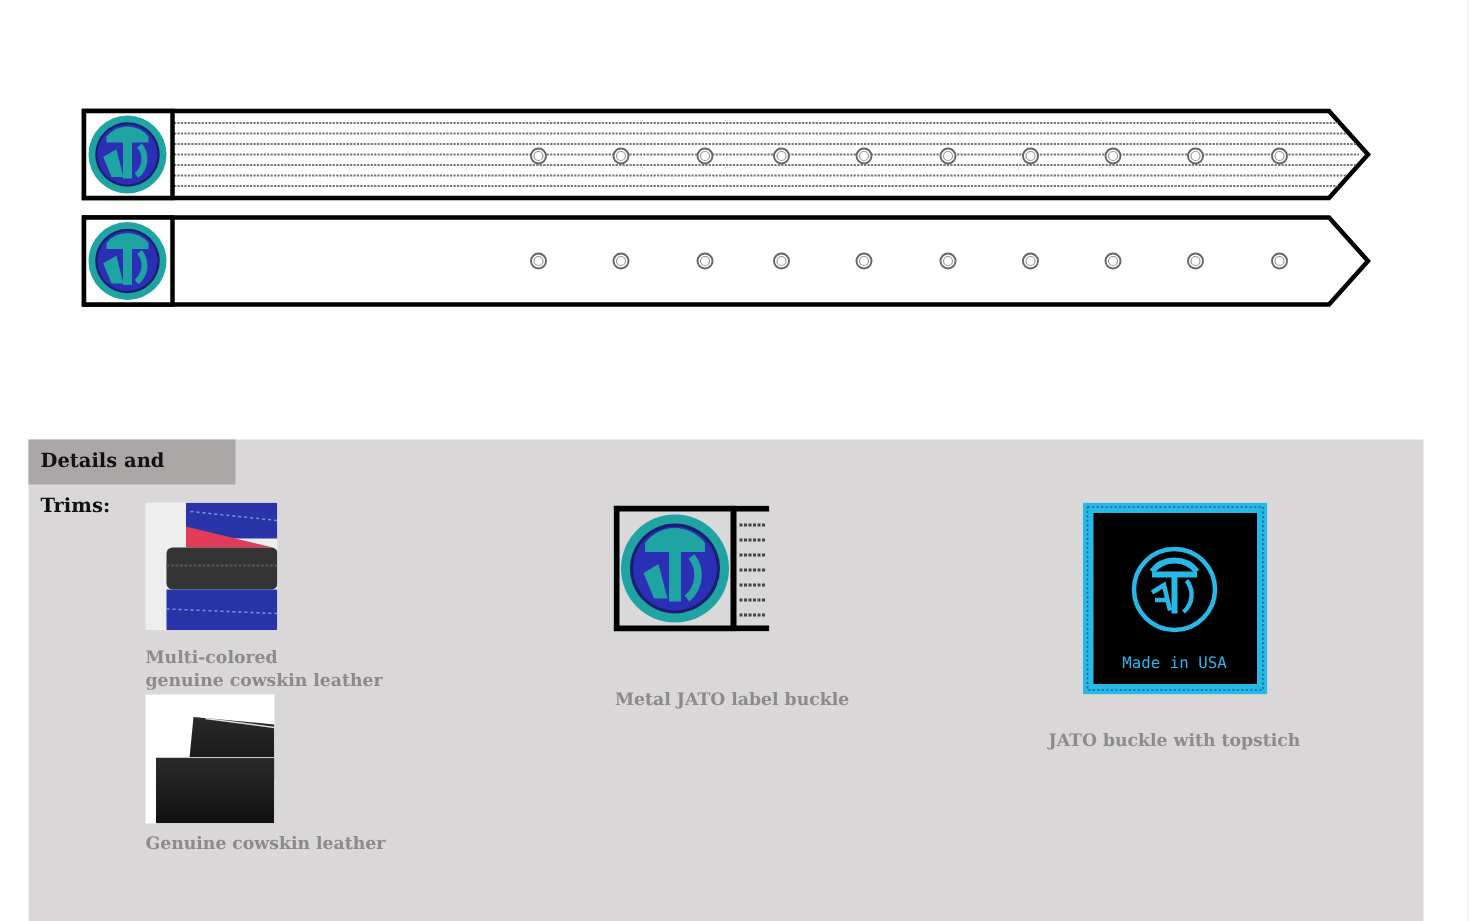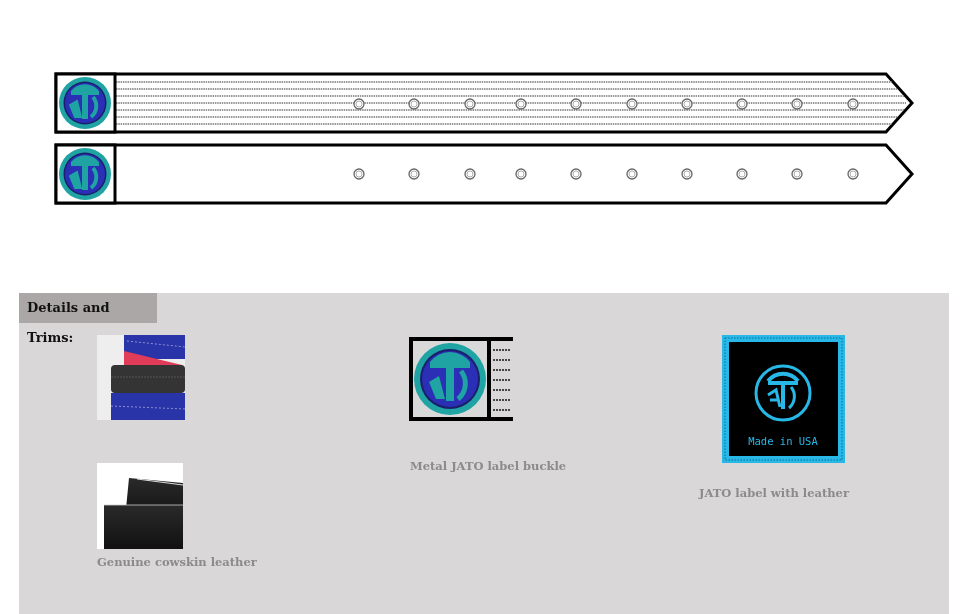--- a/index.html
+++ b/index.html
@@ -121,20 +121,24 @@
     <svg width="88" height="85" viewBox="0 0 88 85">
       <rect x="27" y="0" width="61" height="24" fill="#2934a8"></rect>
       <line x1="30" y1="6" x2="88" y2="12" stroke="#8b8fd0" stroke-width="1" stroke-dasharray="2,2"></line>
       <polygon points="27,16 60,24 85,30 27,30" fill="#e03c5a"></polygon>
       <rect x="14" y="30" width="74" height="28" rx="4" fill="#343434"></rect>
       <line x1="14" y1="42" x2="88" y2="42" stroke="#555" stroke-width="1.2" stroke-dasharray="2,1"></line>
       <rect x="14" y="58" width="74" height="27" fill="#2934a8"></rect>
       <line x1="14" y1="71" x2="88" y2="74" stroke="#8b8fd0" stroke-width="1" stroke-dasharray="2,2"></line>
     </svg>
   </div>
+  <div class="caption" style="left:78px; top:138px;">
+    <div>Multi-colored</div>
+    <div>genuine cowskin leather</div>
+  </div>
 
   <div class="photo" style="left:78px; top:170px; width:86px; height:86px; background:#ffffff;">
     <svg width="86" height="86" viewBox="0 0 86 86">
       <defs>
         <linearGradient id="lg1" x1="0" y1="0" x2="0" y2="1">
           <stop offset="0" stop-color="#2a2a2a"></stop>
             <stop offset="1" stop-color="#111"></stop>
         </linearGradient>
       </defs>
       <polygon points="32,15 86,20 86,56 28,56" fill="url(#lg1)"></polygon>
@@ -179,14 +183,14 @@
       <g transform="translate(61,58)" fill="none" stroke="#27b8e8">
         <circle r="27" stroke-width="3"></circle>
         <path d="M-15,-12 A19,19 0 0 1 15,-12" stroke-width="4"></path>
         <path d="M-15,-10 L15,-10 M0,-10 L0,16" stroke-width="4"></path>
         <path d="M-15,2 L-7,-3 L-3,14 M-13,7 L-5,7" stroke-width="3"></path>
         <path d="M8,-6 A15,15 0 0 1 6,15" stroke-width="3"></path>
       </g>
       <text x="61" y="110" fill="#27b8e8" font-family="DejaVu Sans Mono, monospace" font-size="10.5" text-anchor="middle">Made in USA</text>
     </svg>
   </div>
-  <div class="caption" style="left:680px; top:193px;">JATO label with leather</div>
+  <div class="caption" style="left:680px; top:193px;">JATO buckle with topstich</div>
 </div>
 
 </body></html>

